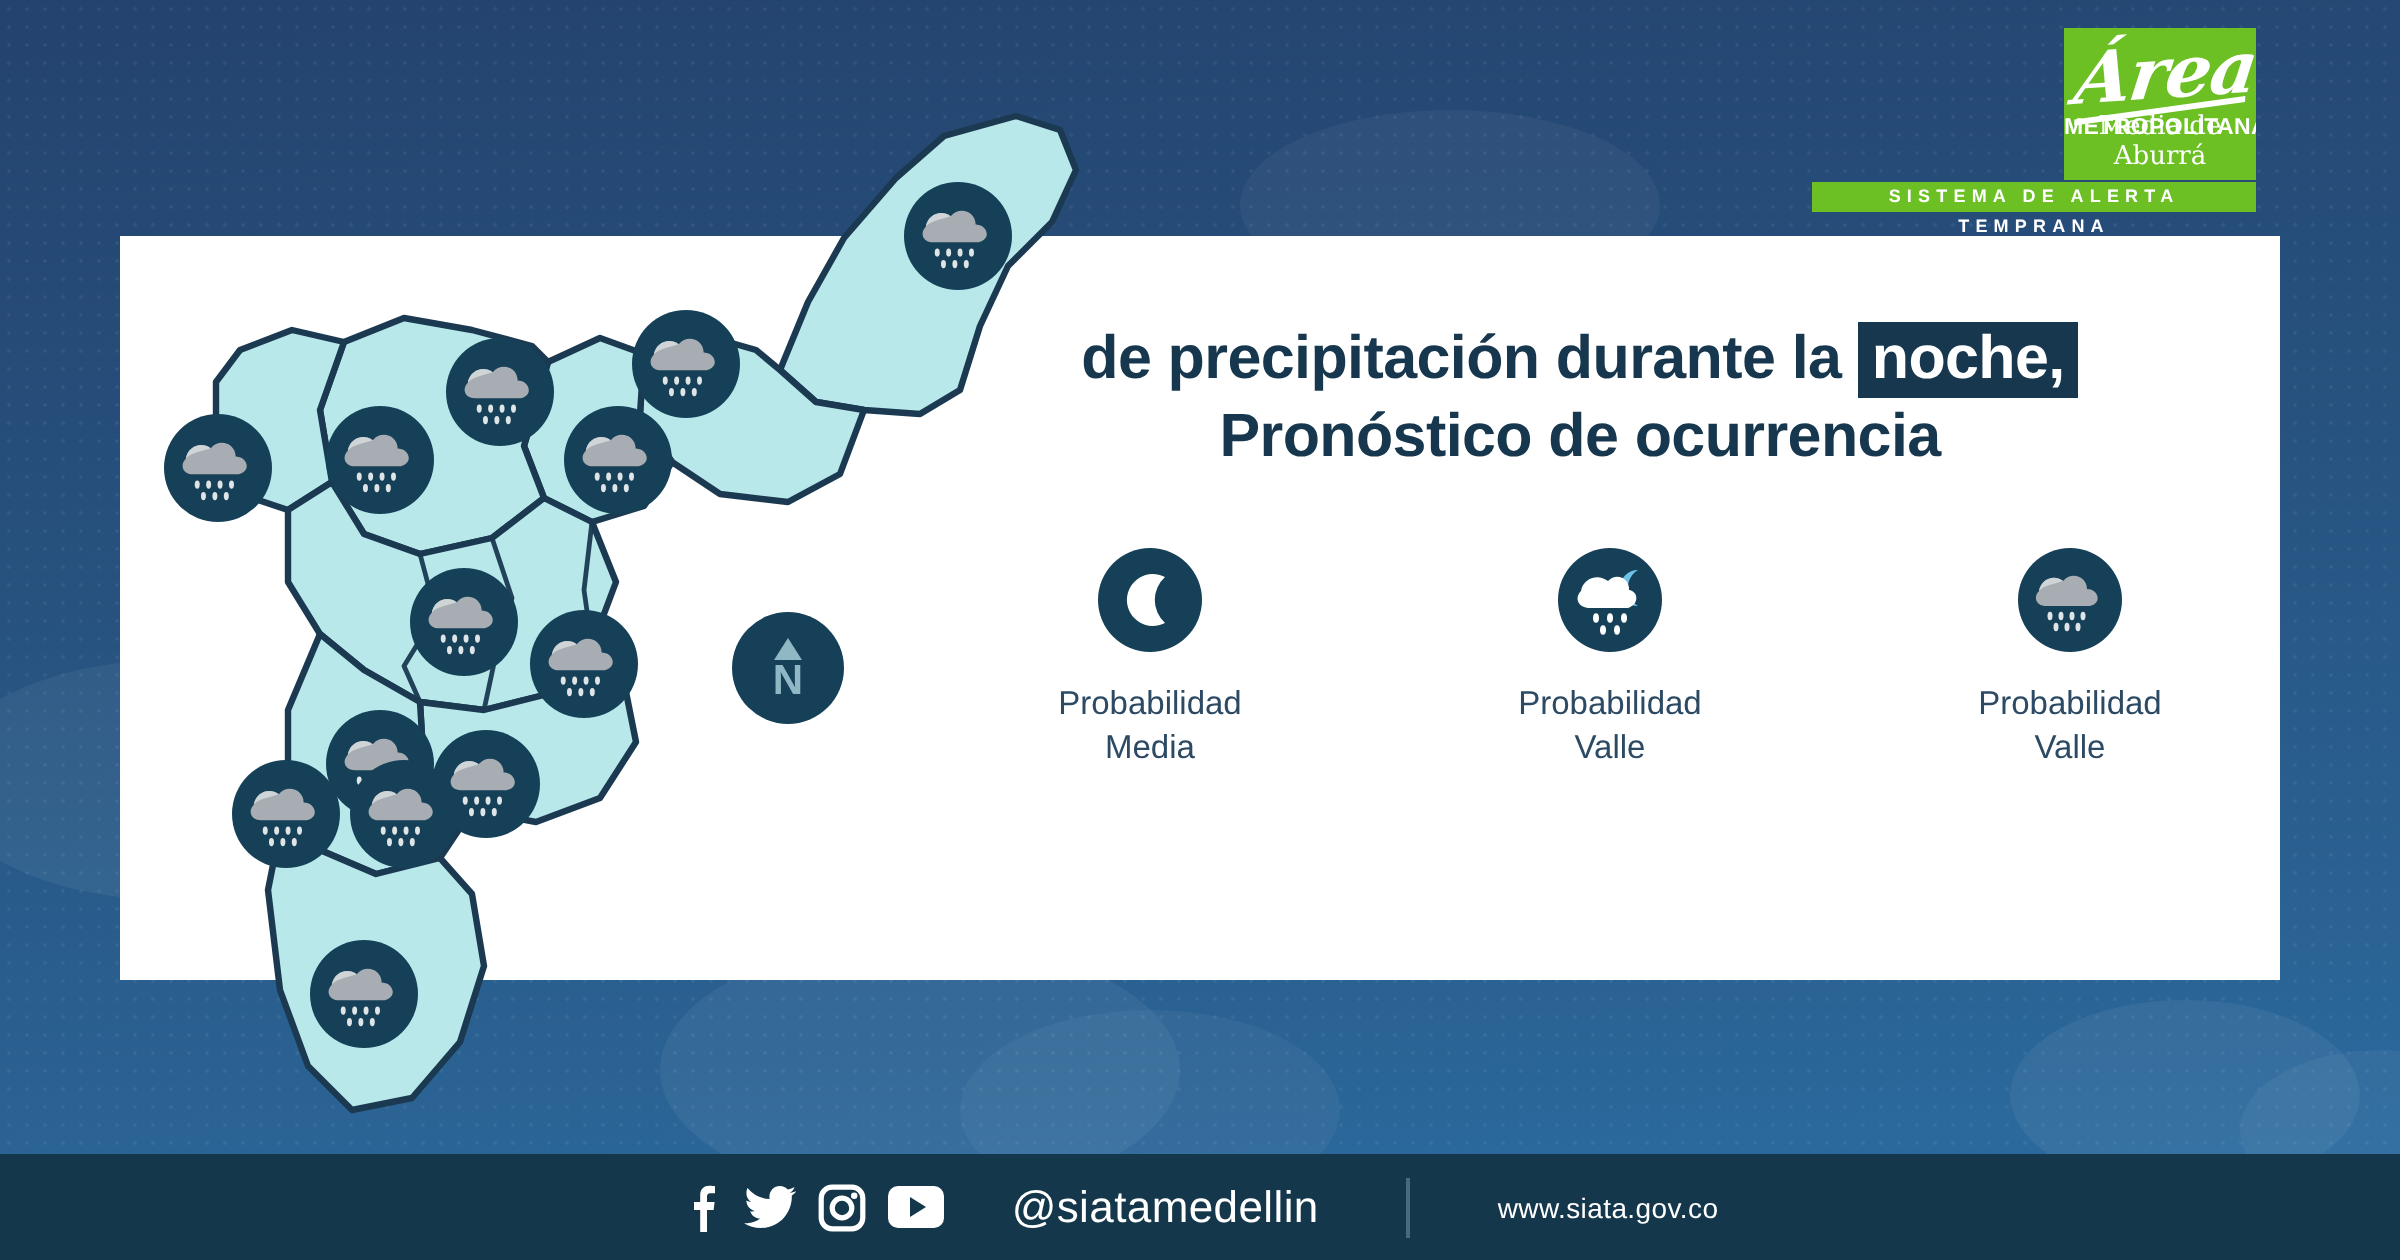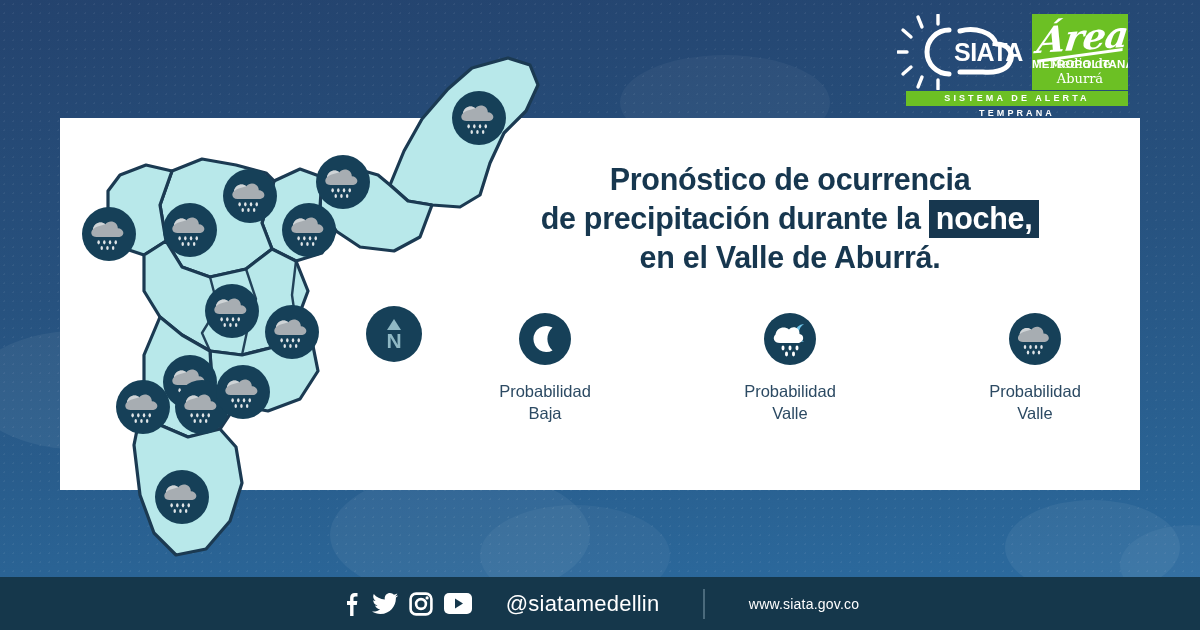--- a/index.html
+++ b/index.html
@@ -76,21 +76,21 @@
   #compass .nl { color:#8fb8c4; font-size:21px; font-weight:700; line-height:19px;
                  font-family:"Liberation Sans", sans-serif; }
 
   
   #content { position:absolute; left:470px; top:160px; width:640px; z-index:6; text-align:center; }
   #title { color:#17374f; font-size:30.5px; font-weight:700; line-height:1.28; letter-spacing:-.3px; }
   #title .hl { background:#17374f; color:#fff; padding:1px 7px 3px 7px; }
   #date-row { margin-top:17px; font-size:17px; color:#2c4a63; }
   #date-row .dval { font-size:15px; color:#17374f; margin-left:3px; }
 
-  #legend { margin-top:36px; display:flex; justify-content:space-between; }
+  #legend { margin-top:36px; display:flex; justify-content:flex-end; gap:80px; }
   .lg { width:150px; display:flex; flex-direction:column; align-items:center; }
   .lg .ic { width:52px; height:52px; border-radius:50%; background:#164058; position:relative; }
   .lg .lb { margin-top:16px; font-size:16.5px; color:#2c4a63; line-height:1.3; }
 
   
   #footer {
     position:absolute; left:0; bottom:0; width:1200px; height:53px;
     background:#15374b; z-index:10;
     display:flex; align-items:center; justify-content:center; gap:34px;
   }
@@ -109,36 +109,20 @@
   <div class="bgcloud b2" style="left:80px;   top:375px; width:180px; height:95px;"></div>
   <div class="bgcloud" style="left:330px;  top:470px; width:260px; height:130px;"></div>
   <div class="bgcloud b2" style="left:480px;  top:505px; width:190px; height:100px;"></div>
   <div class="bgcloud" style="left:1005px; top:500px; width:175px; height:95px;"></div>
   <div class="bgcloud b2" style="left:1120px; top:525px; width:140px; height:80px;"></div>
   <div class="bgcloud b2" style="left:620px;  top:55px;  width:210px; height:95px;"></div>
 </div>
 
 <div id="logos">
 
-  <div id="siata-logo">
-    <svg viewBox="0 0 126 76" width="126" height="76">
-      <g stroke="#ffffff" stroke-width="3.4" stroke-linecap="round" fill="none">
-        <line x1="10" y1="38" x2="1" y2="38"></line>
-        <line x1="14" y1="23" x2="6" y2="16"></line>
-        <line x1="25" y1="13" x2="21" y2="3"></line>
-        <line x1="41" y1="10" x2="41" y2="1"></line>
-        <line x1="14" y1="53" x2="6" y2="60"></line>
-        <line x1="25" y1="63" x2="21" y2="73"></line>
-        <line x1="41" y1="66" x2="41" y2="75"></line>
-      </g>
-      <path d="M52 16 A22 22 0 1 0 52 60" stroke="#ffffff" stroke-width="5" fill="none" stroke-linecap="round"></path>
-      <path d="M63 17 C78 13 96 18 99 30 C112 30 118 40 112 50 C108 57 96 59 86 58 L63 58" stroke="#ffffff" stroke-width="5" fill="none" stroke-linejoin="round" stroke-linecap="round"></path>
-      <text x="57" y="47" font-family="Liberation Sans, sans-serif" font-size="25" font-weight="700" fill="#ffffff" letter-spacing="-0.5">SIATA</text>
-    </svg>
-  </div>
 
   <div id="area-logo">
     <div id="area-script">Área</div>
     <div id="area-l1">METROPOLITANA</div>
     <div id="area-l2">Media de Aburrá</div>
   </div>
 </div>
 <div id="tagline">SISTEMA DE ALERTA TEMPRANA</div>
 
 <div id="panel"></div>
@@ -394,40 +378,39 @@
   </svg></div>
 
   <div id="compass">
     <div class="arw"></div>
     <div class="nl">N</div>
   </div>
 </div>
 
 <div id="content">
   <div id="title">
-    <div>Pronóstico de ocurrencia</div>
     <div>
       <span>de precipitación durante la</span>
       <span class="hl">noche,</span>
     </div>
-    <div>en el Valle de Aburrá.</div>
+    <div>Pronóstico de ocurrencia</div>
   </div>
 
 
   <div id="legend">
 
     <div class="lg">
       <div class="ic">
         <svg viewBox="0 0 52 52" width="52" height="52">
           <path d="M33.5 14.5 A13 13 0 1 0 33.5 37.5 A15.5 15.5 0 0 1 33.5 14.5 Z" fill="#ffffff"></path>
         </svg>
       </div>
       <div class="lb">
         <div>Probabilidad</div>
-        <div>Baja</div>
+        <div>Media</div>
       </div>
     </div>
 
     <div class="lg">
       <div class="ic">
         <svg viewBox="0 0 52 52" width="52" height="52">
           <path d="M40 11 A9 9 0 1 0 40 29 A10.5 10.5 0 0 1 40 11 Z" fill="#6fc3e8"></path>
           <path d="M16 30 C10 30 8 25 11.5 21.5 C12.5 15 20 12.5 25 16.5
                    C29 12 36 15 35.5 21 C40 21.5 41 28 35 30 Z" fill="#ffffff"></path>
           <g fill="#ffffff">

